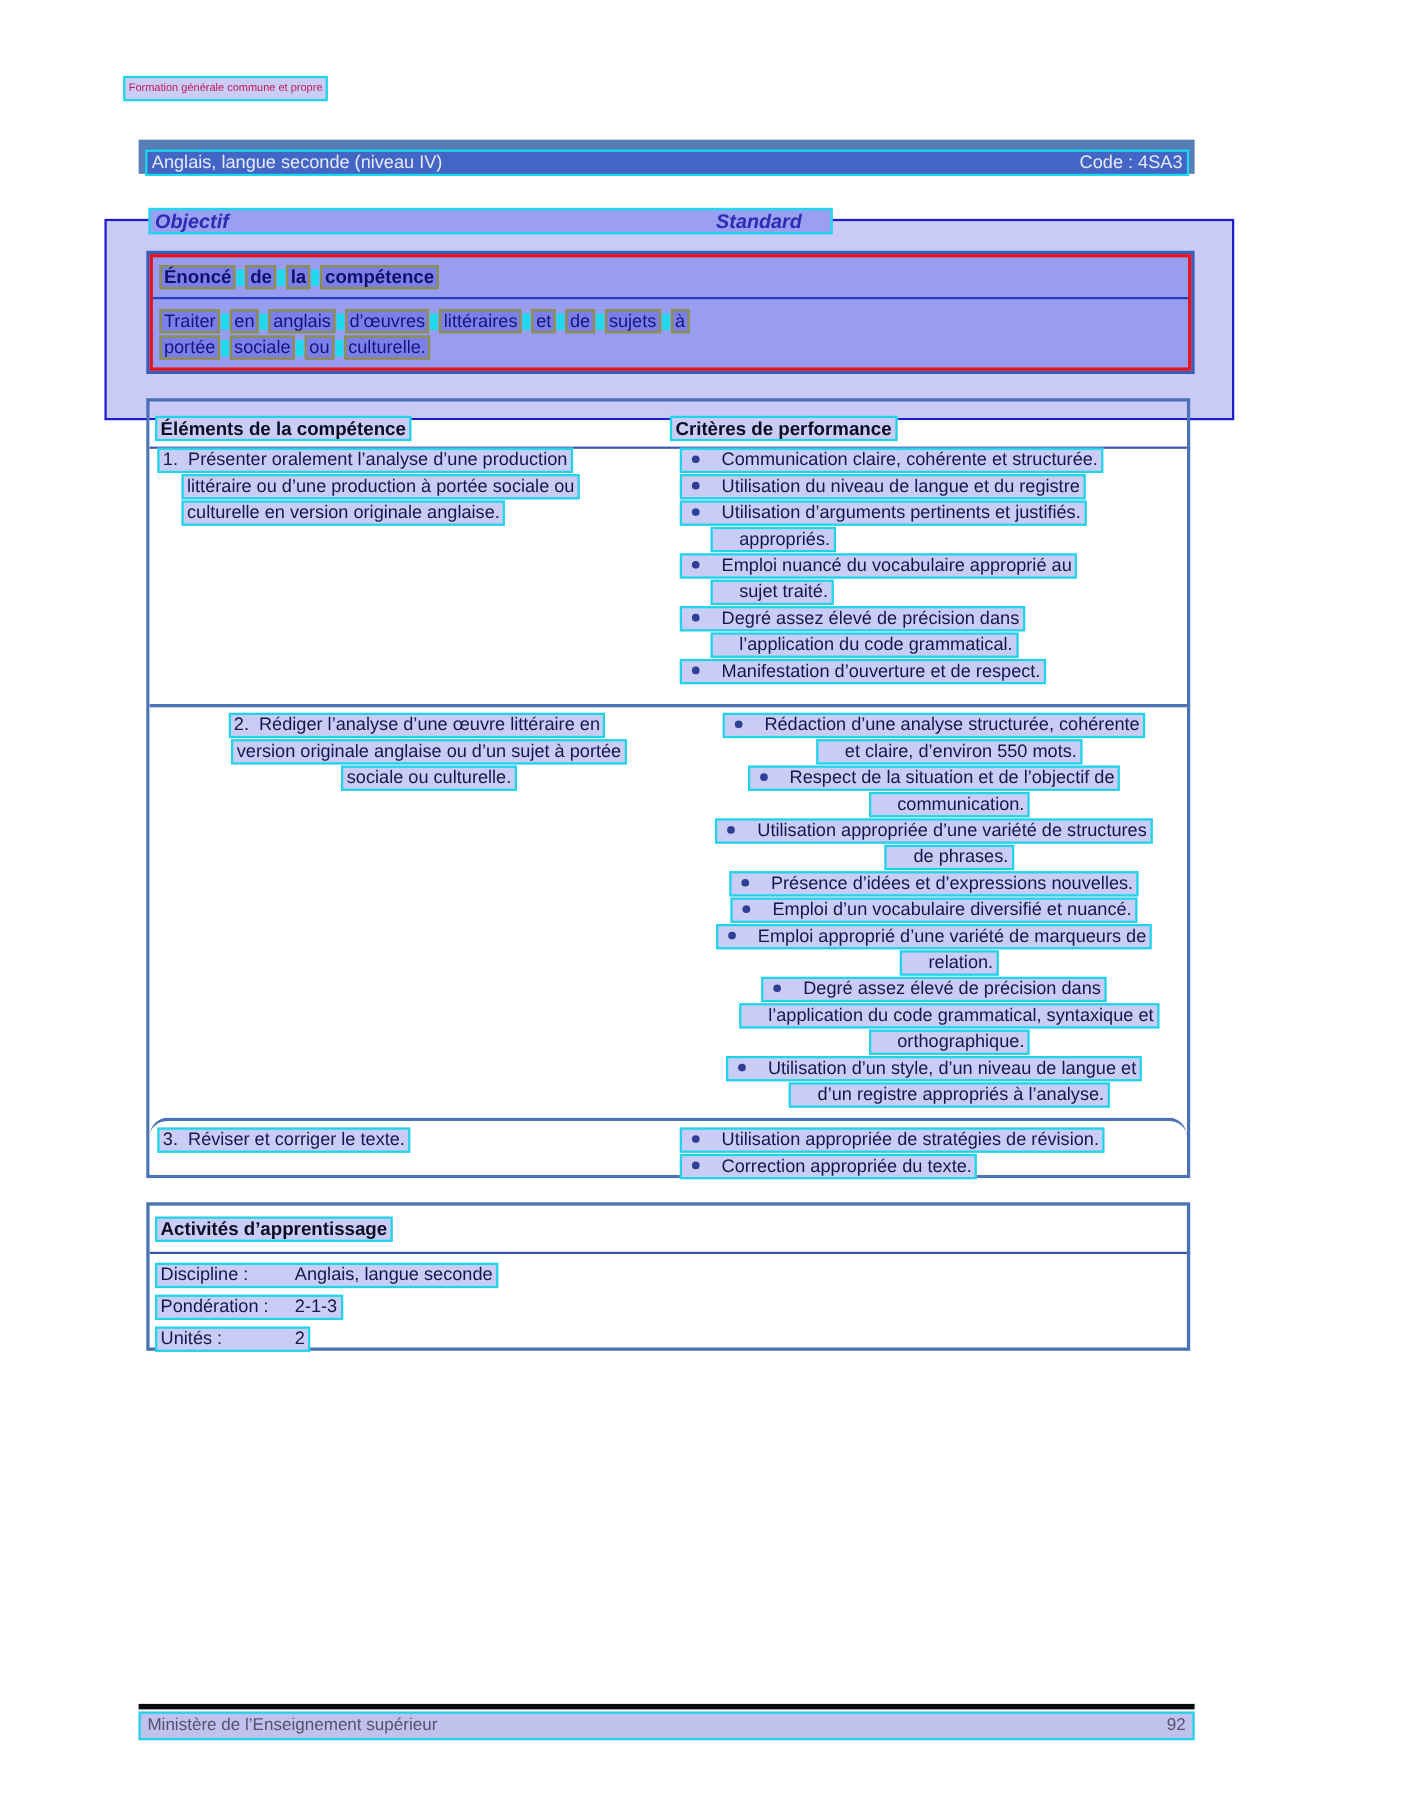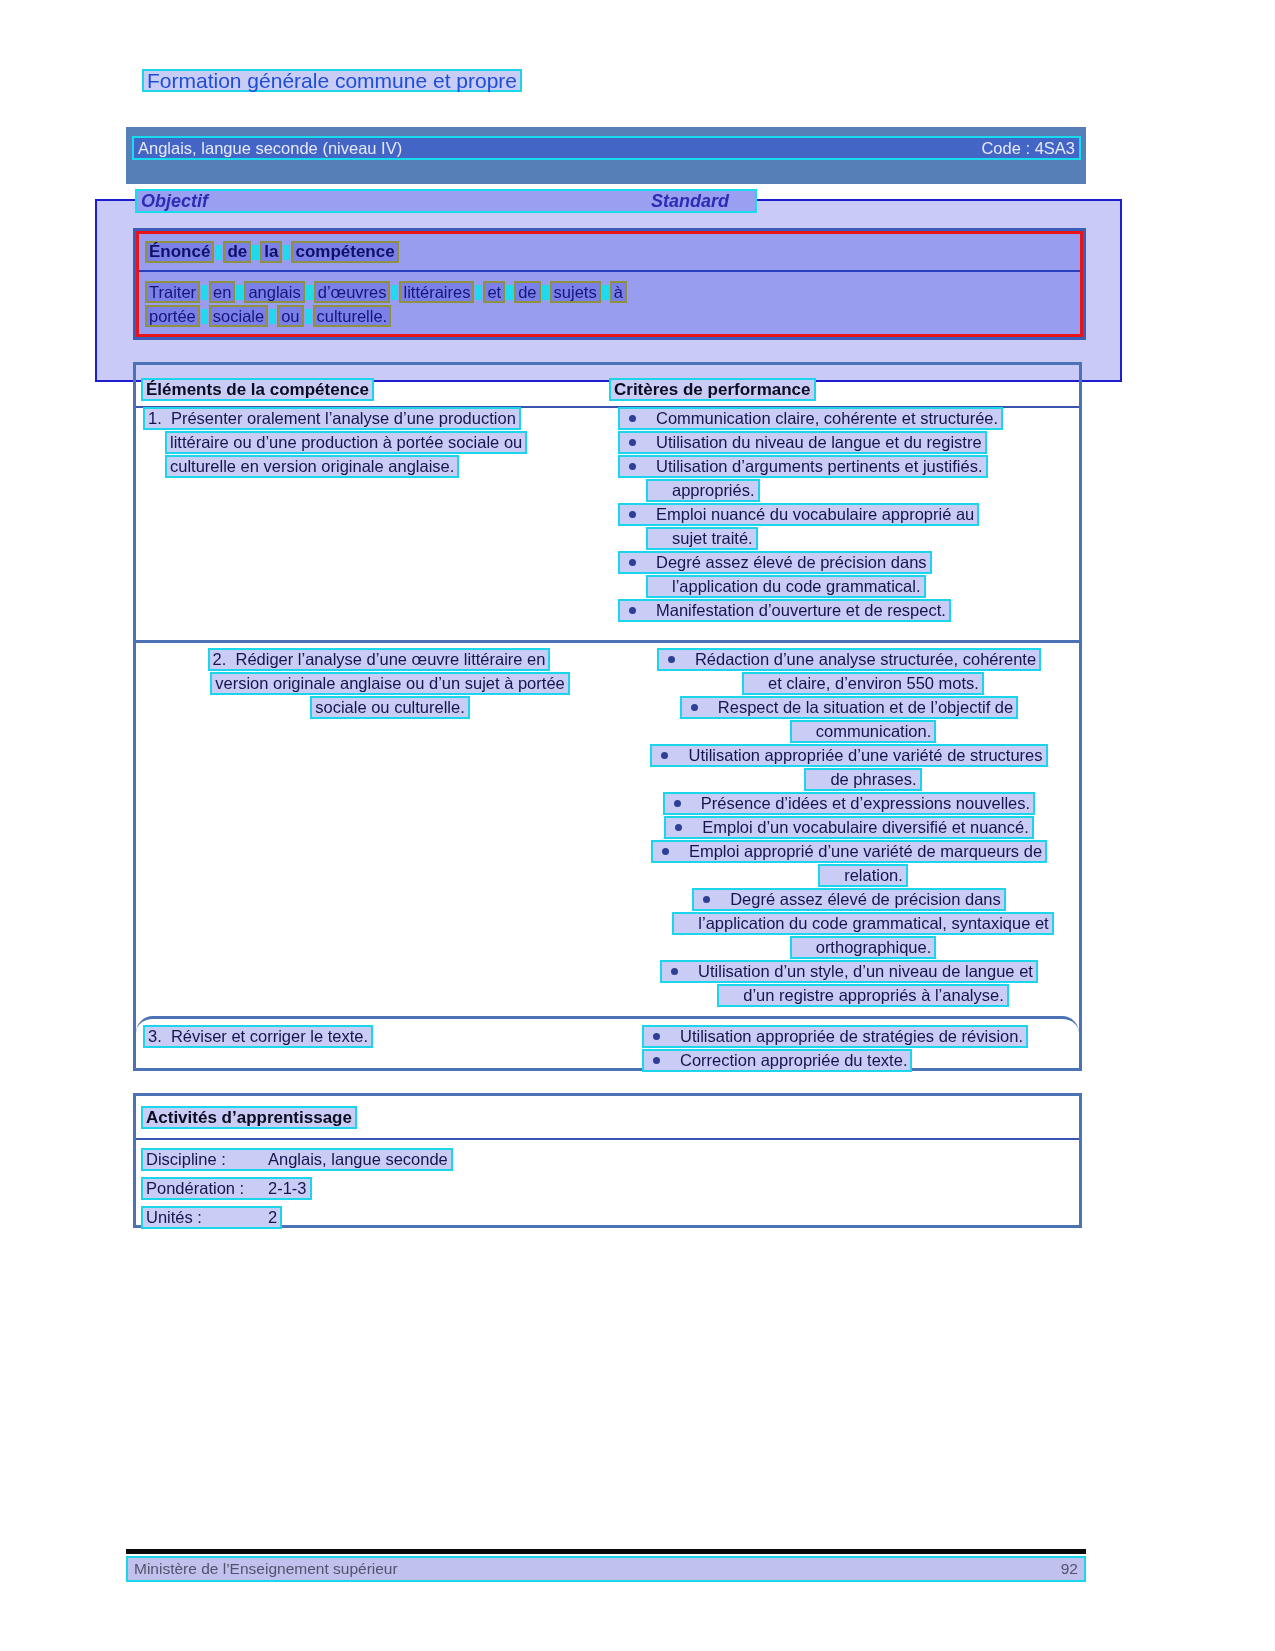--- a/index.html
+++ b/index.html
@@ -6,23 +6,23 @@
   .page {
     position:relative; width:1275px; height:1651px; background:#ffffff;
     font-family:"Liberation Sans", sans-serif; overflow:hidden;
   }
   
   .hl {
     display:inline-block; background:#c9ccf4; border:2px solid #1bd6ea;
     color:#15164e; font-size:16.5px; line-height:19px; padding:0 3px;
     white-space:nowrap; box-sizing:border-box;
   }
-  .top-label { position:absolute; left:142px; top:69px; color:#1d4ed8; font-size:21px; }
+  .top-label { position:absolute; left:112px; top:69px; color:#be185d; font-size:10px; }
 
-  .header-bar { position:absolute; left:126px; top:127px; width:960px; height:57px; background:#567fb7; }
+  .header-bar { position:absolute; left:126px; top:127px; width:960px; height:31px; background:#567fb7; }
   .header-sel {
     position:absolute; left:6px; right:5px; top:9px; height:24px; background:#4365c6;
     border:2px solid #17dcee; box-sizing:border-box; display:flex; justify-content:space-between;
     align-items:center; color:#e6e9f8; font-size:16.5px; padding:0 4px;
   }
 
   .panel { position:absolute; left:95px; top:199px; width:1027px; height:183px;
     background:#cacaf6; border:2px solid #1d1dcf; box-sizing:border-box; }
 
   .objstd { position:absolute; left:135px; top:189px; width:622px; height:24px;
@@ -152,21 +152,21 @@
             <div class="line"><span class="hl bind">l’application du code grammatical, syntaxique et</span></div>
             <div class="line"><span class="hl bind">orthographique.</span></div>
             <div class="line"><span class="hl"><span class="dot"></span>Utilisation d’un style, d’un niveau de langue et</span></div>
             <div class="line"><span class="hl bind">d’un registre appropriés à l’analyse.</span></div>
           </div>
         </div>
         <div class="trow sep" style="top: 651px; height: 55px; border-radius: 17px;">
           <div class="el" style="top: 6px;">
             <div class="line"><span class="hl">3.&nbsp;&nbsp;Réviser et corriger le texte.</span></div>
           </div>
-          <div class="cr" style="top: 6px; margin-left: 24px;">
+          <div class="cr" style="top: 6px;">
             <div class="line"><span class="hl"><span class="dot"></span>Utilisation appropriée de stratégies de révision.</span></div>
             <div class="line"><span class="hl"><span class="dot"></span>Correction appropriée du texte.</span></div>
           </div>
         </div>
       </div>
   </div>
 
   <div class="activities">
     <div class="act-title hl">Activités d’apprentissage</div>
     <div class="act-sep"></div>

